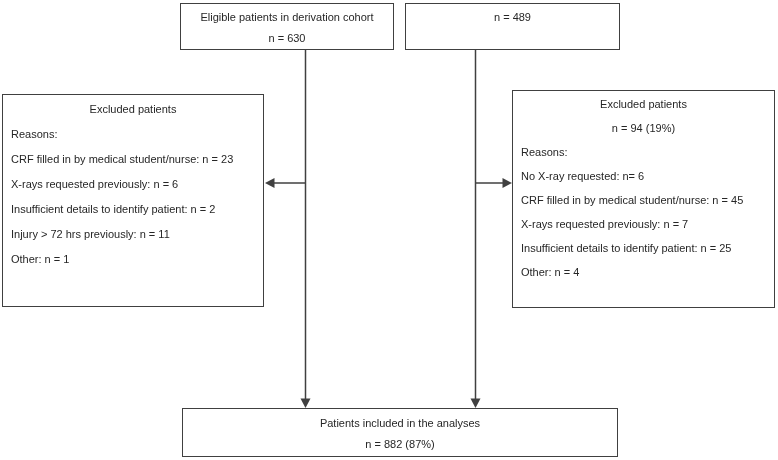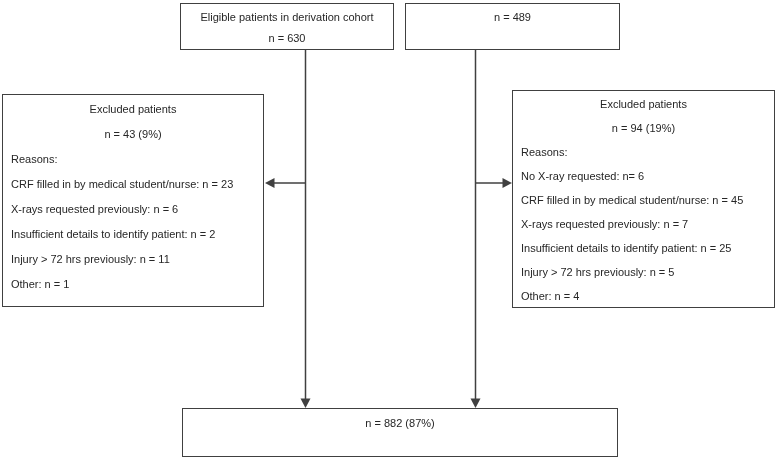--- a/index.html
+++ b/index.html
@@ -81,38 +81,37 @@
     <div class="bline center">Eligible patients in derivation cohort</div>
     <div class="bline center">n = 630</div>
   </div>
 
   <div class="box top-box validation-box">
     <div class="bline center">n = 489</div>
   </div>
 
   <div class="box excl-left">
     <div class="bline center">Excluded patients</div>
-    <div class="bline center">n = 43 (9%)</div>
     <div class="bline reasons-label">Reasons:</div>
     <div class="bline reason">CRF filled in by medical student/nurse: n = 23</div>
     <div class="bline reason">X-rays requested previously: n = 6</div>
     <div class="bline reason">Insufficient details to identify patient: n = 2</div>
     <div class="bline reason">Injury &gt; 72 hrs previously: n = 11</div>
     <div class="bline reason">Other: n = 1</div>
   </div>
 
   <div class="box excl-right">
     <div class="bline center">Excluded patients</div>
     <div class="bline center">n = 94 (19%)</div>
     <div class="bline reasons-label">Reasons:</div>
     <div class="bline reason">No X-ray requested: n= 6</div>
     <div class="bline reason">CRF filled in by medical student/nurse: n = 45</div>
     <div class="bline reason">X-rays requested previously: n = 7</div>
     <div class="bline reason">Insufficient details to identify patient: n = 25</div>
-    <div class="bline reason">Injury &gt; 72 hrs previously: n = 5</div>
     <div class="bline reason">Other: n = 4</div>
   </div>
 
   <div class="box bottom-box included-box">
+    <div class="bline center">Patients included in the analyses</div>
     <div class="bline center">n = 882 (87%)</div>
   </div>
 
 </div>
 
 </body></html>

